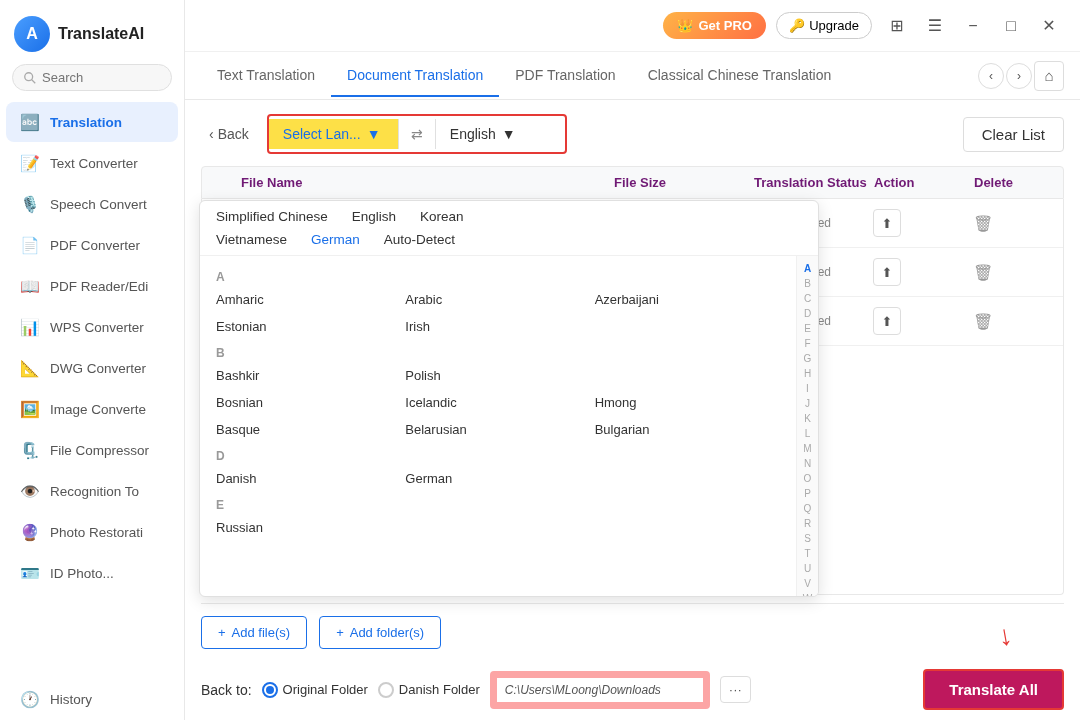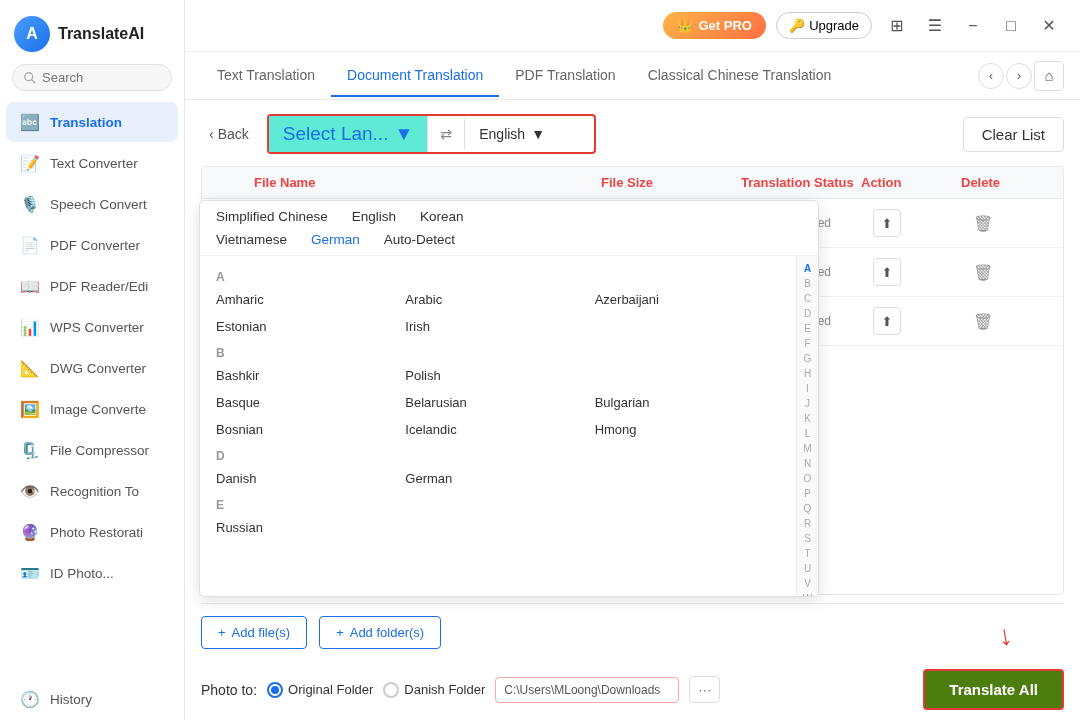--- a/index.html
+++ b/index.html
@@ -162,22 +162,22 @@
     .lang-selector-group {
       display: flex; align-items: center; gap: 0;
       border: 2px solid #e53935;
       border-radius: 4px;
       overflow: visible;
       position: relative;
     }
     .select-lang-btn {
       display: flex; align-items: center; gap: 6px;
       padding: 7px 14px;
-      border: none; background: #5eead4;
-      color: #1a6fe8; font-size: 19px; cursor: pointer;
+      border: none; background: #fde047;
+      color: #1a6fe8; font-size: 14px; cursor: pointer;
       min-width: 130px;
       border-right: 1px solid #e0e0e0;
     }
     .swap-btn {
       width: 36px; height: 36px;
       display: flex; align-items: center; justify-content: center;
       background: white; border: none; cursor: pointer; color: #888;
       font-size: 14px;
     }
     .target-lang-btn {
@@ -193,25 +193,25 @@
       margin-left: auto;
       padding: 8px 18px;
       border: 1px solid #ddd; background: white;
       border-radius: 4px; font-size: 15px; cursor: pointer; color: #333;
     }
 
     
     .table-header {
       display: grid;
       grid-template-columns: 30px 1fr 140px 120px 100px 80px;
-      padding: 8px 22px;
+      padding: 8px 9px;
       background: #f8f9fa;
       border: 1px solid #e8e8e8;
       border-radius: 4px 4px 0 0;
-      font-size: 13px; font-weight: 600; color: #ef4444;
+      font-size: 13px; font-weight: 600; color: #701a75;
     }
 
     
     .table-body {
       border: 1px solid #e8e8e8;
       border-top: none;
       border-radius: 0 0 4px 4px;
       flex: 1;
       overflow-y: auto;
     }
@@ -271,32 +271,32 @@
     .radio-circle.filled::after {
       content: '';
       width: 8px; height: 8px;
       background: #1a6fe8; border-radius: 50%;
     }
     .radio-circle-empty {
       width: 16px; height: 16px; border-radius: 50%;
       border: 2px solid #ccc;
     }
     .path-input {
-      border: 1px solid #fca5a5; border-radius: 4px;
+      border: 7px solid #fca5a5; border-radius: 4px;
       padding: 5px 8px; font-size: 12px; color: #555;
-      width: 184px; background: white;
+      width: 220px; background: white; font-style: italic;
     }
     .path-dots-btn {
       padding: 5px 8px; border: 1px solid #ddd;
       background: white; border-radius: 4px; cursor: pointer; color: #555; font-size: 13px;
     }
     .translate-all-btn {
       margin-left: auto;
       padding: 10px 24px;
-      background: #4d7c0f; color: white;
+      background: #be185d; color: white;
       border: 2px solid #e53935;
       border-radius: 4px; font-size: 15px; font-weight: 600;
       cursor: pointer;
     }
 
     
     .dropdown-overlay {
       position: absolute;
       top: 100px;
       left: 14px;
@@ -575,28 +575,28 @@
               <span class="dropdown-lang-item">Estonian</span>
               <span class="dropdown-lang-item">Irish</span>
               <span class="dropdown-lang-item"></span>
             </div>
             <div class="dropdown-section-letter">B</div>
             <div class="dropdown-lang-row">
               <span class="dropdown-lang-item">Bashkir</span>
               <span class="dropdown-lang-item">Polish</span>
             </div>
             <div class="dropdown-lang-row">
+              <span class="dropdown-lang-item">Bosnian</span>
+              <span class="dropdown-lang-item">Icelandic</span>
+              <span class="dropdown-lang-item">Hmong</span>
+            </div>
+            <div class="dropdown-lang-row">
               <span class="dropdown-lang-item">Basque</span>
               <span class="dropdown-lang-item">Belarusian</span>
               <span class="dropdown-lang-item">Bulgarian</span>
-            </div>
-            <div class="dropdown-lang-row">
-              <span class="dropdown-lang-item">Bosnian</span>
-              <span class="dropdown-lang-item">Icelandic</span>
-              <span class="dropdown-lang-item">Hmong</span>
             </div>
             <div class="dropdown-section-letter">D</div>
             <div class="dropdown-lang-row">
               <span class="dropdown-lang-item">Danish</span>
               <span class="dropdown-lang-item">German</span>
               <span class="dropdown-lang-item"></span>
             </div>
             <div class="dropdown-section-letter">E</div>
             <div class="dropdown-lang-row">
               <span class="dropdown-lang-item">Russian</span>
@@ -640,21 +640,21 @@
         <span>+</span>
         <span>Add file(s)</span>
       </button>
       <button class="add-btn">
         <span>+</span>
         <span>Add folder(s)</span>
       </button>
     </div>
 
     <div class="save-row">
-      <span class="save-label">Photo to:</span>
+      <span class="save-label">Back to:</span>
       <label class="radio-option">
         <div class="radio-circle filled"></div>
         <span>Original Folder</span>
       </label>
       <label class="radio-option">
         <div class="radio-circle-empty"></div>
         <span>Danish Folder</span>
       </label>
       <input class="path-input" type="text" value="C:\Users\MLoong\Downloads" style="">
       <button class="path-dots-btn">···</button>

